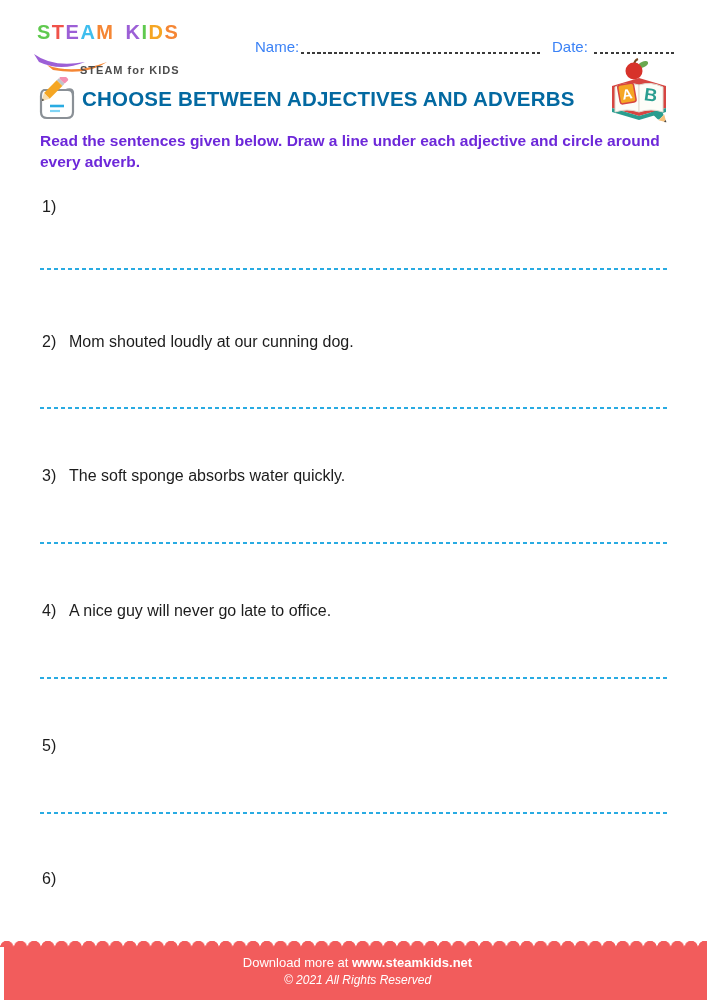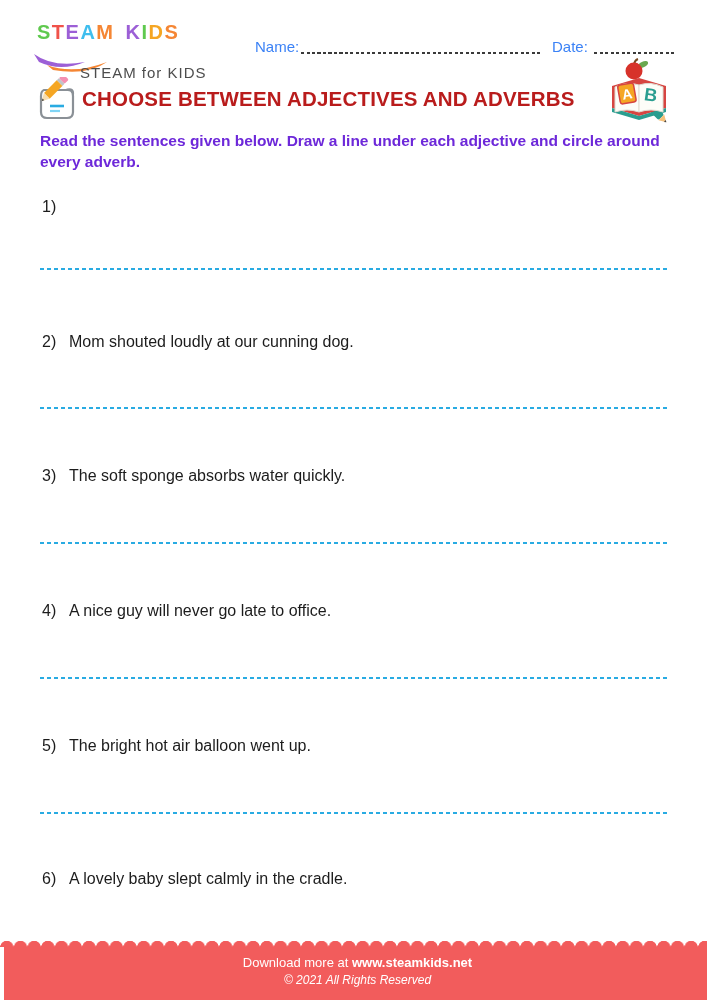--- a/index.html
+++ b/index.html
@@ -3,36 +3,36 @@
 <meta charset="utf-8">
 <style>
   * { margin:0; padding:0; box-sizing:border-box; }
   html,body { background:#ffffff; }
   body { width:707px; height:1000px; font-family:"Liberation Sans", sans-serif; }
   .page { position:relative; width:707px; height:1000px; background:#ffffff; overflow:hidden; }
 
   
   .logo-text { position:absolute; left:37px; top:22px; font-size:20px; font-weight:900; letter-spacing:1.5px; line-height:1; }
   .logo-gap { display:inline-block; width:11px; }
-  .logo-sub { position:absolute; left:80px; top:64px; font-size:15px; font-weight:normal; letter-spacing:1px; color:#4d4d4d; }
+  .logo-sub { position:absolute; left:80px; top:64px; font-size:11px; font-weight:bold; letter-spacing:1px; color:#4d4d4d; }
   .swoosh { position:absolute; left:33px; top:53px; }
 
   
   .field-label { position:absolute; top:38px; font-size:15px; color:#3b82f6; }
   .name-label { left:255px; }
   .date-label { left:552px; }
   .fill-line { position:absolute; top:52px; height:2px;
     background:repeating-linear-gradient(90deg,#3a3a3a 0 3px, transparent 3px 5.5px); }
   .name-line { left:301px; width:239px; }
   .date-line { left:594px; width:82px; }
 
   
   .title-icon-left { position:absolute; left:33px; top:77px; }
   .worksheet-title { position:absolute; left:82px; top:87px; font-size:20.5px; font-weight:bold;
-    color:#b91c1c; letter-spacing:0.2px; white-space:nowrap; }
+    color:#0369a1; letter-spacing:0.2px; white-space:nowrap; }
   .title-icon-right { position:absolute; left:606px; top:58px; }
 
   
   .instruction { position:absolute; left:40px; top:131px; width:632px; font-size:15.5px;
     font-weight:bold; color:#6d28d9; line-height:1.35; }
 
   
   .sentence { position:absolute; left:42px; width:630px; font-size:16px; color:#1c1c1c; display:flex; }
   .sentence .num { width:27px; flex:0 0 27px; }
   .answer-line { position:absolute; left:40px; width:627px; height:2px;
@@ -122,27 +122,25 @@
   <div class="answer-line" style="top:542px"></div>
 
   <div class="sentence" style="top:602px">
     <span class="num">4)</span>
     <span class="txt">A nice guy will never go late to office.</span>
   </div>
   <div class="answer-line" style="top:677px"></div>
 
   <div class="sentence" style="top:737px">
     <span class="num">5)</span>
-    <span class="txt">The bright hot air balloon went up.</span>
   </div>
   <div class="answer-line" style="top:812px"></div>
 
   <div class="sentence" style="top:870px">
     <span class="num">6)</span>
-    <span class="txt">A lovely baby slept calmly in the cradle.</span>
   </div>
 
   <div class="scallops"></div>
   <div class="footer">
     <div class="footer-line1">
       <span>Download more at</span>
       <span class="site">www.steamkids.net</span>
     </div>
     <div class="footer-line2">© 2021 All Rights Reserved</div>
   </div>

